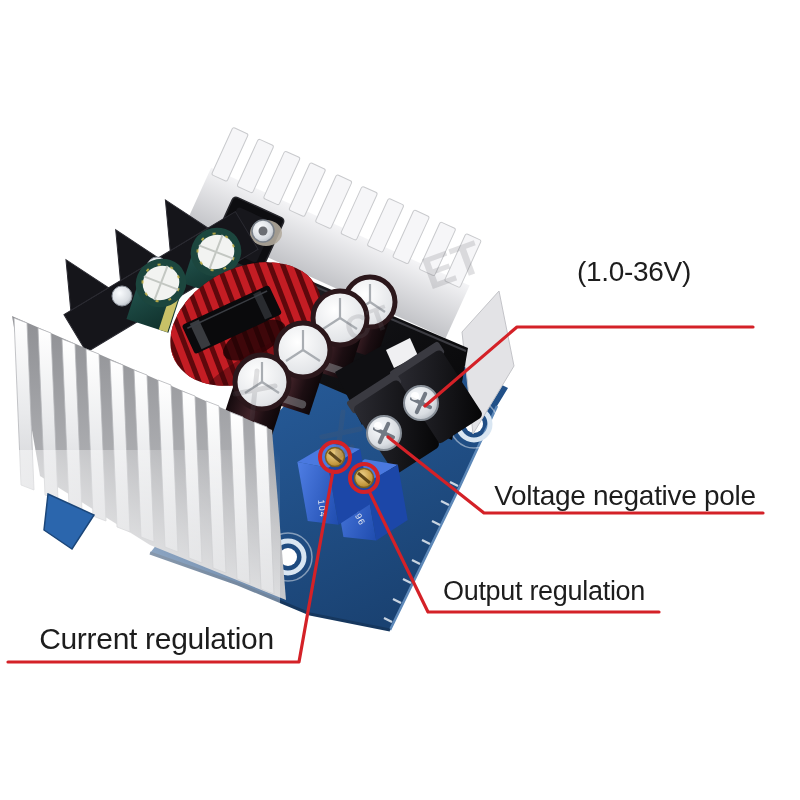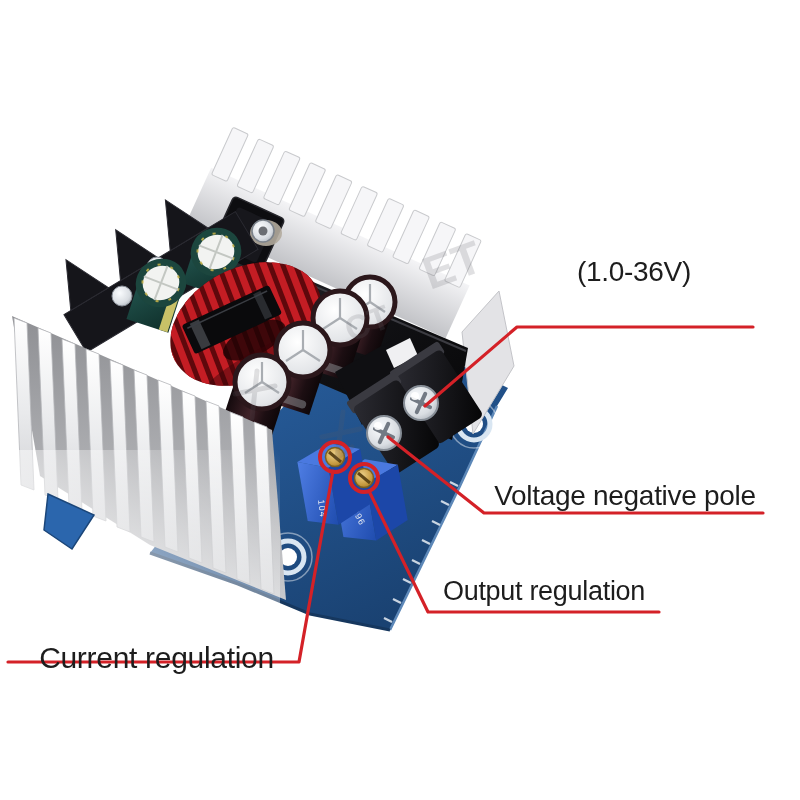--- a/index.html
+++ b/index.html
@@ -11,21 +11,21 @@
   #stage{position:absolute;left:0;top:0;width:800px;height:800px;}
   svg{position:absolute;left:0;top:0;}
   .callout{
     position:absolute;color:#1d1d1d;text-align:center;
     letter-spacing:-0.3px;line-height:1.08;white-space:nowrap;
   }
   .callout .l1,.callout .l2{display:block;}
   #label-positive{left:502px;top:257px;width:264px;font-size:28px;}
   #label-negative{left:480px;top:481px;width:290px;font-size:28px;}
   #label-voltage{left:424px;top:577px;width:240px;font-size:27px;}
-  #label-current{left:14px;top:642px;width:285px;font-size:30px;text-align:center;}
+  #label-current{left:14px;top:623px;width:285px;font-size:30px;text-align:center;}
 </style>
 </head>
 <body>
 
 <div id="stage">
 <svg width="800" height="800" viewBox="0 0 800 800">
   <defs>
     <linearGradient id="finFace" x1="0" y1="0" x2="0" y2="1">
       <stop offset="0" stop-color="#ffffff"></stop>
           <stop offset="0.55" stop-color="#e9eaec"></stop>

